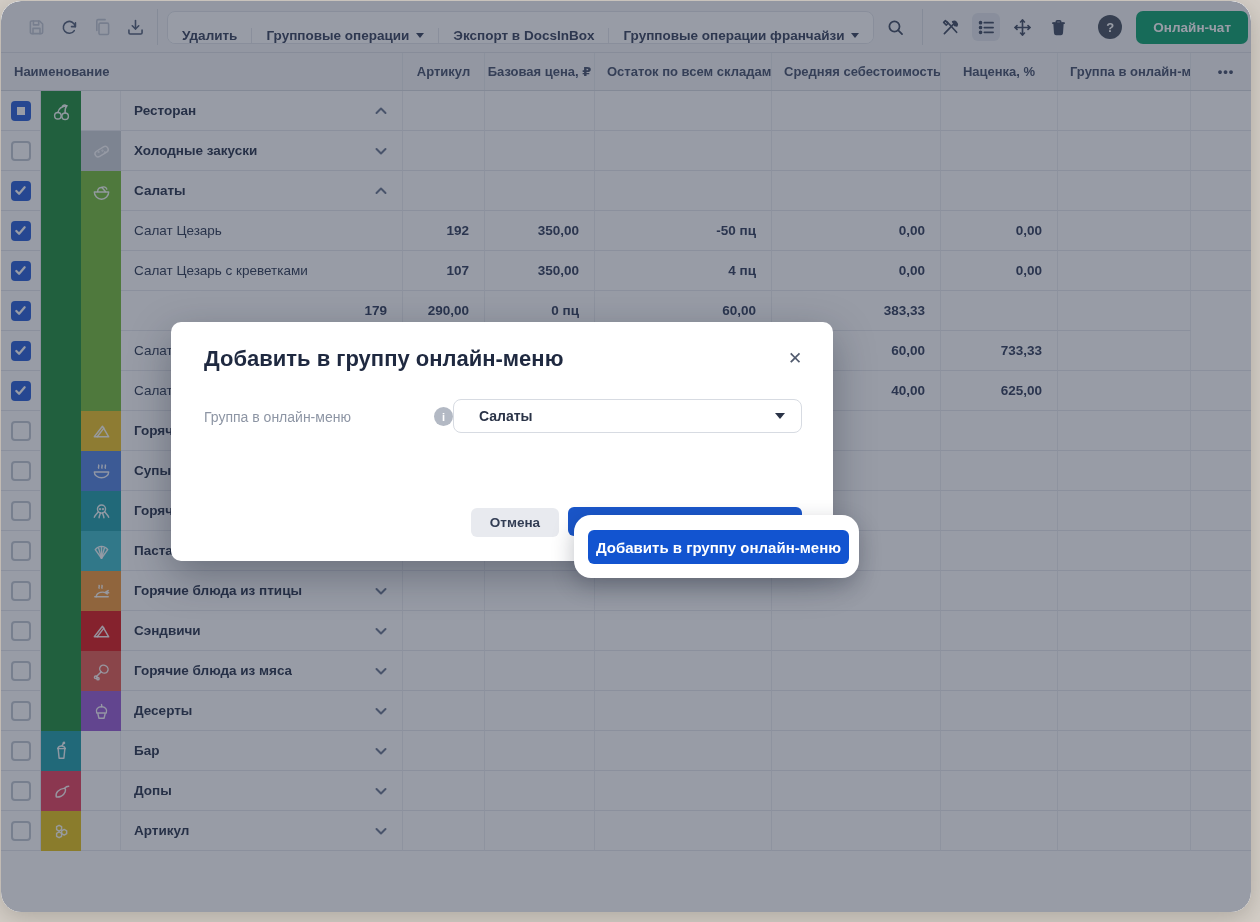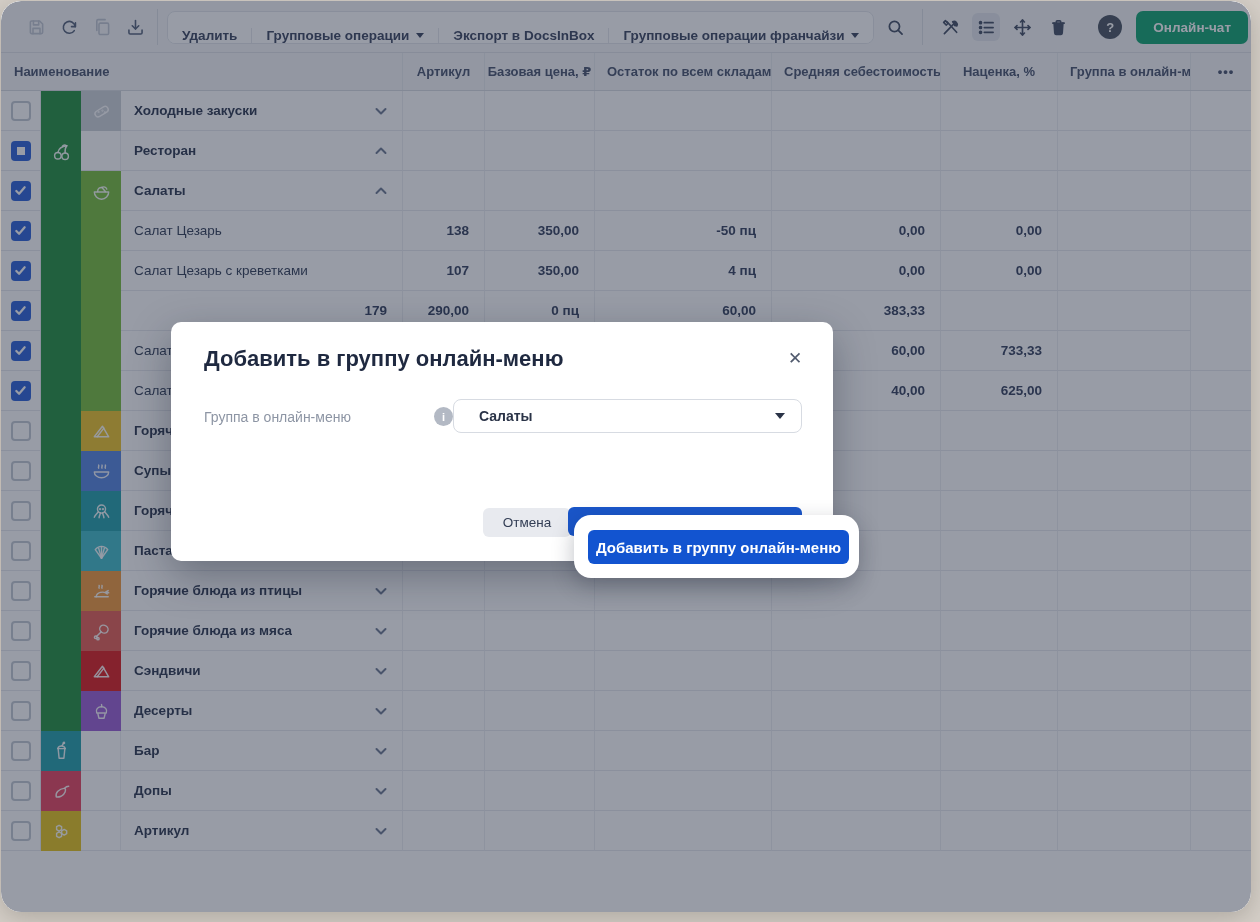--- a/index.html
+++ b/index.html
@@ -50,21 +50,21 @@
   
   .backdrop { position:absolute; inset:0; background:rgba(30,40,62,0.46); border-radius:20px; }
   .modal { position:absolute; left:170px; top:321px; width:662px; height:239px; background:#fff; border-radius:10px; box-shadow:0 14px 40px rgba(20,28,45,.35); }
   .modal-title { position:absolute; left:33px; top:24px; font-size:22px; font-weight:600; color:#1f2940; }
   .modal-close { position:absolute; right:28px; top:26px; width:20px; height:20px; color:#515b6e; font-size:17px; display:flex; align-items:center; justify-content:center; cursor:pointer; }
   .field-label { position:absolute; left:33px; top:408px; margin-top:-321px; font-size:14px; color:#8d95a4; }
   .info-circle { position:absolute; left:263px; top:85px; width:19px; height:19px; border-radius:50%; background:#b3b9c4; color:#fff; font-size:11px; font-weight:700; font-style:normal; display:flex; align-items:center; justify-content:center; cursor:pointer; }
   .select { position:absolute; left:282px; top:77px; width:349px; height:34px; border:1px solid #d7dbe2; border-radius:8px; background:#fff; display:flex; align-items:center; padding:0 16px 0 25px; cursor:pointer; }
   .select .val { flex:1; font-size:14px; font-weight:600; color:#2a3347; }
   .select .caret-down { border-top-color:#2a3347; border-left-width:5px; border-right-width:5px; border-top-width:6px; }
-  .cancel-btn { position:absolute; left:300px; top:186px; width:88px; height:29px; background:#e8eaef; border-radius:6px; font-size:13.5px; font-weight:400; color:#323d54; display:flex; align-items:center; justify-content:center; cursor:pointer;margin-left:12px; }
+  .cancel-btn { position:absolute; left:300px; top:186px; width:88px; height:29px; background:#e8eaef; border-radius:6px; font-size:13.5px; font-weight:700; color:#323d54; display:flex; align-items:center; justify-content:center; cursor:pointer; }
   .primary-behind { position:absolute; left:397px; top:185px; width:234px; height:29px; background:#1a56c9; border-radius:6px; cursor:pointer; }
   .spotlight { position:absolute; left:573px; top:514px; width:285px; height:63px; background:#fff; border-radius:17px; box-shadow:0 8px 22px rgba(20,28,45,.28); }
   .spot-btn { position:absolute; left:587px; top:529px; width:261px; height:34px; background:#1254d0; border-radius:6px; color:#fff; font-size:15px; font-weight:700; display:flex; align-items:center; justify-content:center; white-space:nowrap; cursor:pointer; }
   svg { display:block; }
 </style>
 </head>
 <body>
 
 <div class="app">
 
@@ -163,51 +163,20 @@
       <div class="h-l">Остаток по всем складам...</div>
       <div class="h-l">Средняя себестоимость...</div>
       <div class="h-c">Наценка, %</div>
       <div class="h-l">Группа в онлайн-меню</div>
       <div class="h-last">•••</div>
     </div>
 
   <div class="tbody" id="tbody">
       <div class="row grid-row grp">
         <div class="cell cb-cell">
-          <div class="checkbox unchecked"></div>
-        </div>
-        <div class="band" style="background: rgb(35, 145, 63);"></div>
-        <div class="band" style="background: rgb(205, 210, 217);">
-          <span>
-            <svg width="23" height="23" viewBox="0 0 24 24" fill="none" stroke="rgba(255,255,255,.92)" stroke-width="1.5" stroke-linecap="round" stroke-linejoin="round">
-              <rect x="4.5" y="9" width="15" height="6.4" rx="3.2" transform="rotate(-32 12 12)"></rect>
-              <circle cx="9" cy="12.5" r=".4"></circle>
-              <circle cx="13" cy="11" r=".4"></circle>
-              <circle cx="15.5" cy="13" r=".4"></circle>
-            </svg>
-          </span>
-        </div>
-        <div class="cell name-cell">
-          <span class="nm">Холодные закуски</span>
-          <span class="chev">
-            <svg width="16" height="16" viewBox="0 0 16 16" fill="none" stroke="#6d7a92" stroke-width="2" stroke-linecap="round" stroke-linejoin="round">
-              <path d="M3.5 6 L8 10.5 L12.5 6"></path>
-            </svg>
-          </span>
-        </div>
-        <div class="cell num"></div>
-        <div class="cell num"></div>
-        <div class="cell num"></div>
-        <div class="cell num"></div>
-        <div class="cell num"></div>
-        <div class="cell num"></div>
-        <div class="cell num"></div>
-      </div>
-      <div class="row grid-row grp">
-        <div class="cell cb-cell">
           <div class="checkbox indeterminate"></div>
         </div>
         <div class="band" style="background: rgb(35, 145, 63);">
           <span>
             <svg width="23" height="23" viewBox="0 0 24 24" fill="none" stroke="rgba(255,255,255,.92)" stroke-width="1.5" stroke-linecap="round" stroke-linejoin="round">
               <circle cx="8.2" cy="16.5" r="3.4"></circle>
               <circle cx="15.8" cy="17" r="3.4"></circle>
               <path d="M8.2 13.1 C9 9 12 6.5 17.5 6"></path>
               <path d="M15.8 13.6 C15.4 10 16.3 7.5 17.5 6"></path>
               <path d="M17.5 6 C15.5 4.8 13.8 5.2 13 6.5"></path>
@@ -226,20 +195,51 @@
         <div class="cell num"></div>
         <div class="cell num"></div>
         <div class="cell num"></div>
         <div class="cell num"></div>
         <div class="cell num"></div>
         <div class="cell num"></div>
         <div class="cell num"></div>
       </div>
       <div class="row grid-row grp">
         <div class="cell cb-cell">
+          <div class="checkbox unchecked"></div>
+        </div>
+        <div class="band" style="background: rgb(35, 145, 63);"></div>
+        <div class="band" style="background: rgb(205, 210, 217);">
+          <span>
+            <svg width="23" height="23" viewBox="0 0 24 24" fill="none" stroke="rgba(255,255,255,.92)" stroke-width="1.5" stroke-linecap="round" stroke-linejoin="round">
+              <rect x="4.5" y="9" width="15" height="6.4" rx="3.2" transform="rotate(-32 12 12)"></rect>
+              <circle cx="9" cy="12.5" r=".4"></circle>
+              <circle cx="13" cy="11" r=".4"></circle>
+              <circle cx="15.5" cy="13" r=".4"></circle>
+            </svg>
+          </span>
+        </div>
+        <div class="cell name-cell">
+          <span class="nm">Холодные закуски</span>
+          <span class="chev">
+            <svg width="16" height="16" viewBox="0 0 16 16" fill="none" stroke="#6d7a92" stroke-width="2" stroke-linecap="round" stroke-linejoin="round">
+              <path d="M3.5 6 L8 10.5 L12.5 6"></path>
+            </svg>
+          </span>
+        </div>
+        <div class="cell num"></div>
+        <div class="cell num"></div>
+        <div class="cell num"></div>
+        <div class="cell num"></div>
+        <div class="cell num"></div>
+        <div class="cell num"></div>
+        <div class="cell num"></div>
+      </div>
+      <div class="row grid-row grp">
+        <div class="cell cb-cell">
           <div class="checkbox checked">
             <svg width="13" height="13" viewBox="0 0 14 14" fill="none" stroke="#fff" stroke-width="2.4" stroke-linecap="round" stroke-linejoin="round">
               <path d="M2.5 7.5 L5.5 10.5 L11.5 3.5"></path>
             </svg>
           </div>
         </div>
         <div class="band" style="background: rgb(35, 145, 63);"></div>
         <div class="band" style="background: rgb(120, 191, 62);">
           <span>
             <svg width="23" height="23" viewBox="0 0 24 24" fill="none" stroke="rgba(255,255,255,.92)" stroke-width="1.5" stroke-linecap="round" stroke-linejoin="round">
@@ -272,21 +272,21 @@
             <svg width="13" height="13" viewBox="0 0 14 14" fill="none" stroke="#fff" stroke-width="2.4" stroke-linecap="round" stroke-linejoin="round">
               <path d="M2.5 7.5 L5.5 10.5 L11.5 3.5"></path>
             </svg>
           </div>
         </div>
         <div class="band" style="background: rgb(35, 145, 63);"></div>
         <div class="band" style="background: rgb(120, 191, 62);"></div>
         <div class="cell name-cell">
           <span class="nm">Салат Цезарь</span>
         </div>
-        <div class="cell num">138</div>
+        <div class="cell num">192</div>
         <div class="cell num">350,00</div>
         <div class="cell num">-50 пц</div>
         <div class="cell num">0,00</div>
         <div class="cell num">0,00</div>
         <div class="cell num"></div>
         <div class="cell num"></div>
       </div>
       <div class="row grid-row itm">
         <div class="cell cb-cell">
           <div class="checkbox checked">
@@ -523,61 +523,61 @@
         <div class="cell num"></div>
         <div class="cell num"></div>
         <div class="cell num"></div>
         <div class="cell num"></div>
       </div>
       <div class="row grid-row grp">
         <div class="cell cb-cell">
           <div class="checkbox unchecked"></div>
         </div>
         <div class="band" style="background: rgb(35, 145, 63);"></div>
+        <div class="band" style="background: rgb(220, 30, 32);">
+          <span>
+            <svg width="23" height="23" viewBox="0 0 24 24" fill="none" stroke="rgba(255,255,255,.92)" stroke-width="1.5" stroke-linecap="round" stroke-linejoin="round">
+              <path d="M4.5 17.5 L13 6.5 L19.5 17.5 Z"></path>
+              <path d="M7.5 17.5 L14.5 8.5"></path>
+            </svg>
+          </span>
+        </div>
+        <div class="cell name-cell">
+          <span class="nm">Сэндвичи</span>
+          <span class="chev">
+            <svg width="16" height="16" viewBox="0 0 16 16" fill="none" stroke="#6d7a92" stroke-width="2" stroke-linecap="round" stroke-linejoin="round">
+              <path d="M3.5 6 L8 10.5 L12.5 6"></path>
+            </svg>
+          </span>
+        </div>
+        <div class="cell num"></div>
+        <div class="cell num"></div>
+        <div class="cell num"></div>
+        <div class="cell num"></div>
+        <div class="cell num"></div>
+        <div class="cell num"></div>
+        <div class="cell num"></div>
+      </div>
+      <div class="row grid-row grp">
+        <div class="cell cb-cell">
+          <div class="checkbox unchecked"></div>
+        </div>
+        <div class="band" style="background: rgb(35, 145, 63);"></div>
         <div class="band" style="background: rgb(229, 95, 85);">
           <span>
             <svg width="23" height="23" viewBox="0 0 24 24" fill="none" stroke="rgba(255,255,255,.92)" stroke-width="1.5" stroke-linecap="round" stroke-linejoin="round">
               <ellipse cx="14.5" cy="9.5" rx="4.5" ry="4" transform="rotate(35 14.5 9.5)"></ellipse>
               <path d="M11.5 12.5 L7 17"></path>
               <circle cx="6" cy="18" r="1.4"></circle>
               <circle cx="8.3" cy="19.5" r="1.2"></circle>
             </svg>
           </span>
         </div>
         <div class="cell name-cell">
           <span class="nm">Горячие блюда из мяса</span>
-          <span class="chev">
-            <svg width="16" height="16" viewBox="0 0 16 16" fill="none" stroke="#6d7a92" stroke-width="2" stroke-linecap="round" stroke-linejoin="round">
-              <path d="M3.5 6 L8 10.5 L12.5 6"></path>
-            </svg>
-          </span>
-        </div>
-        <div class="cell num"></div>
-        <div class="cell num"></div>
-        <div class="cell num"></div>
-        <div class="cell num"></div>
-        <div class="cell num"></div>
-        <div class="cell num"></div>
-        <div class="cell num"></div>
-      </div>
-      <div class="row grid-row grp">
-        <div class="cell cb-cell">
-          <div class="checkbox unchecked"></div>
-        </div>
-        <div class="band" style="background: rgb(35, 145, 63);"></div>
-        <div class="band" style="background: rgb(220, 30, 32);">
-          <span>
-            <svg width="23" height="23" viewBox="0 0 24 24" fill="none" stroke="rgba(255,255,255,.92)" stroke-width="1.5" stroke-linecap="round" stroke-linejoin="round">
-              <path d="M4.5 17.5 L13 6.5 L19.5 17.5 Z"></path>
-              <path d="M7.5 17.5 L14.5 8.5"></path>
-            </svg>
-          </span>
-        </div>
-        <div class="cell name-cell">
-          <span class="nm">Сэндвичи</span>
           <span class="chev">
             <svg width="16" height="16" viewBox="0 0 16 16" fill="none" stroke="#6d7a92" stroke-width="2" stroke-linecap="round" stroke-linejoin="round">
               <path d="M3.5 6 L8 10.5 L12.5 6"></path>
             </svg>
           </span>
         </div>
         <div class="cell num"></div>
         <div class="cell num"></div>
         <div class="cell num"></div>
         <div class="cell num"></div>

